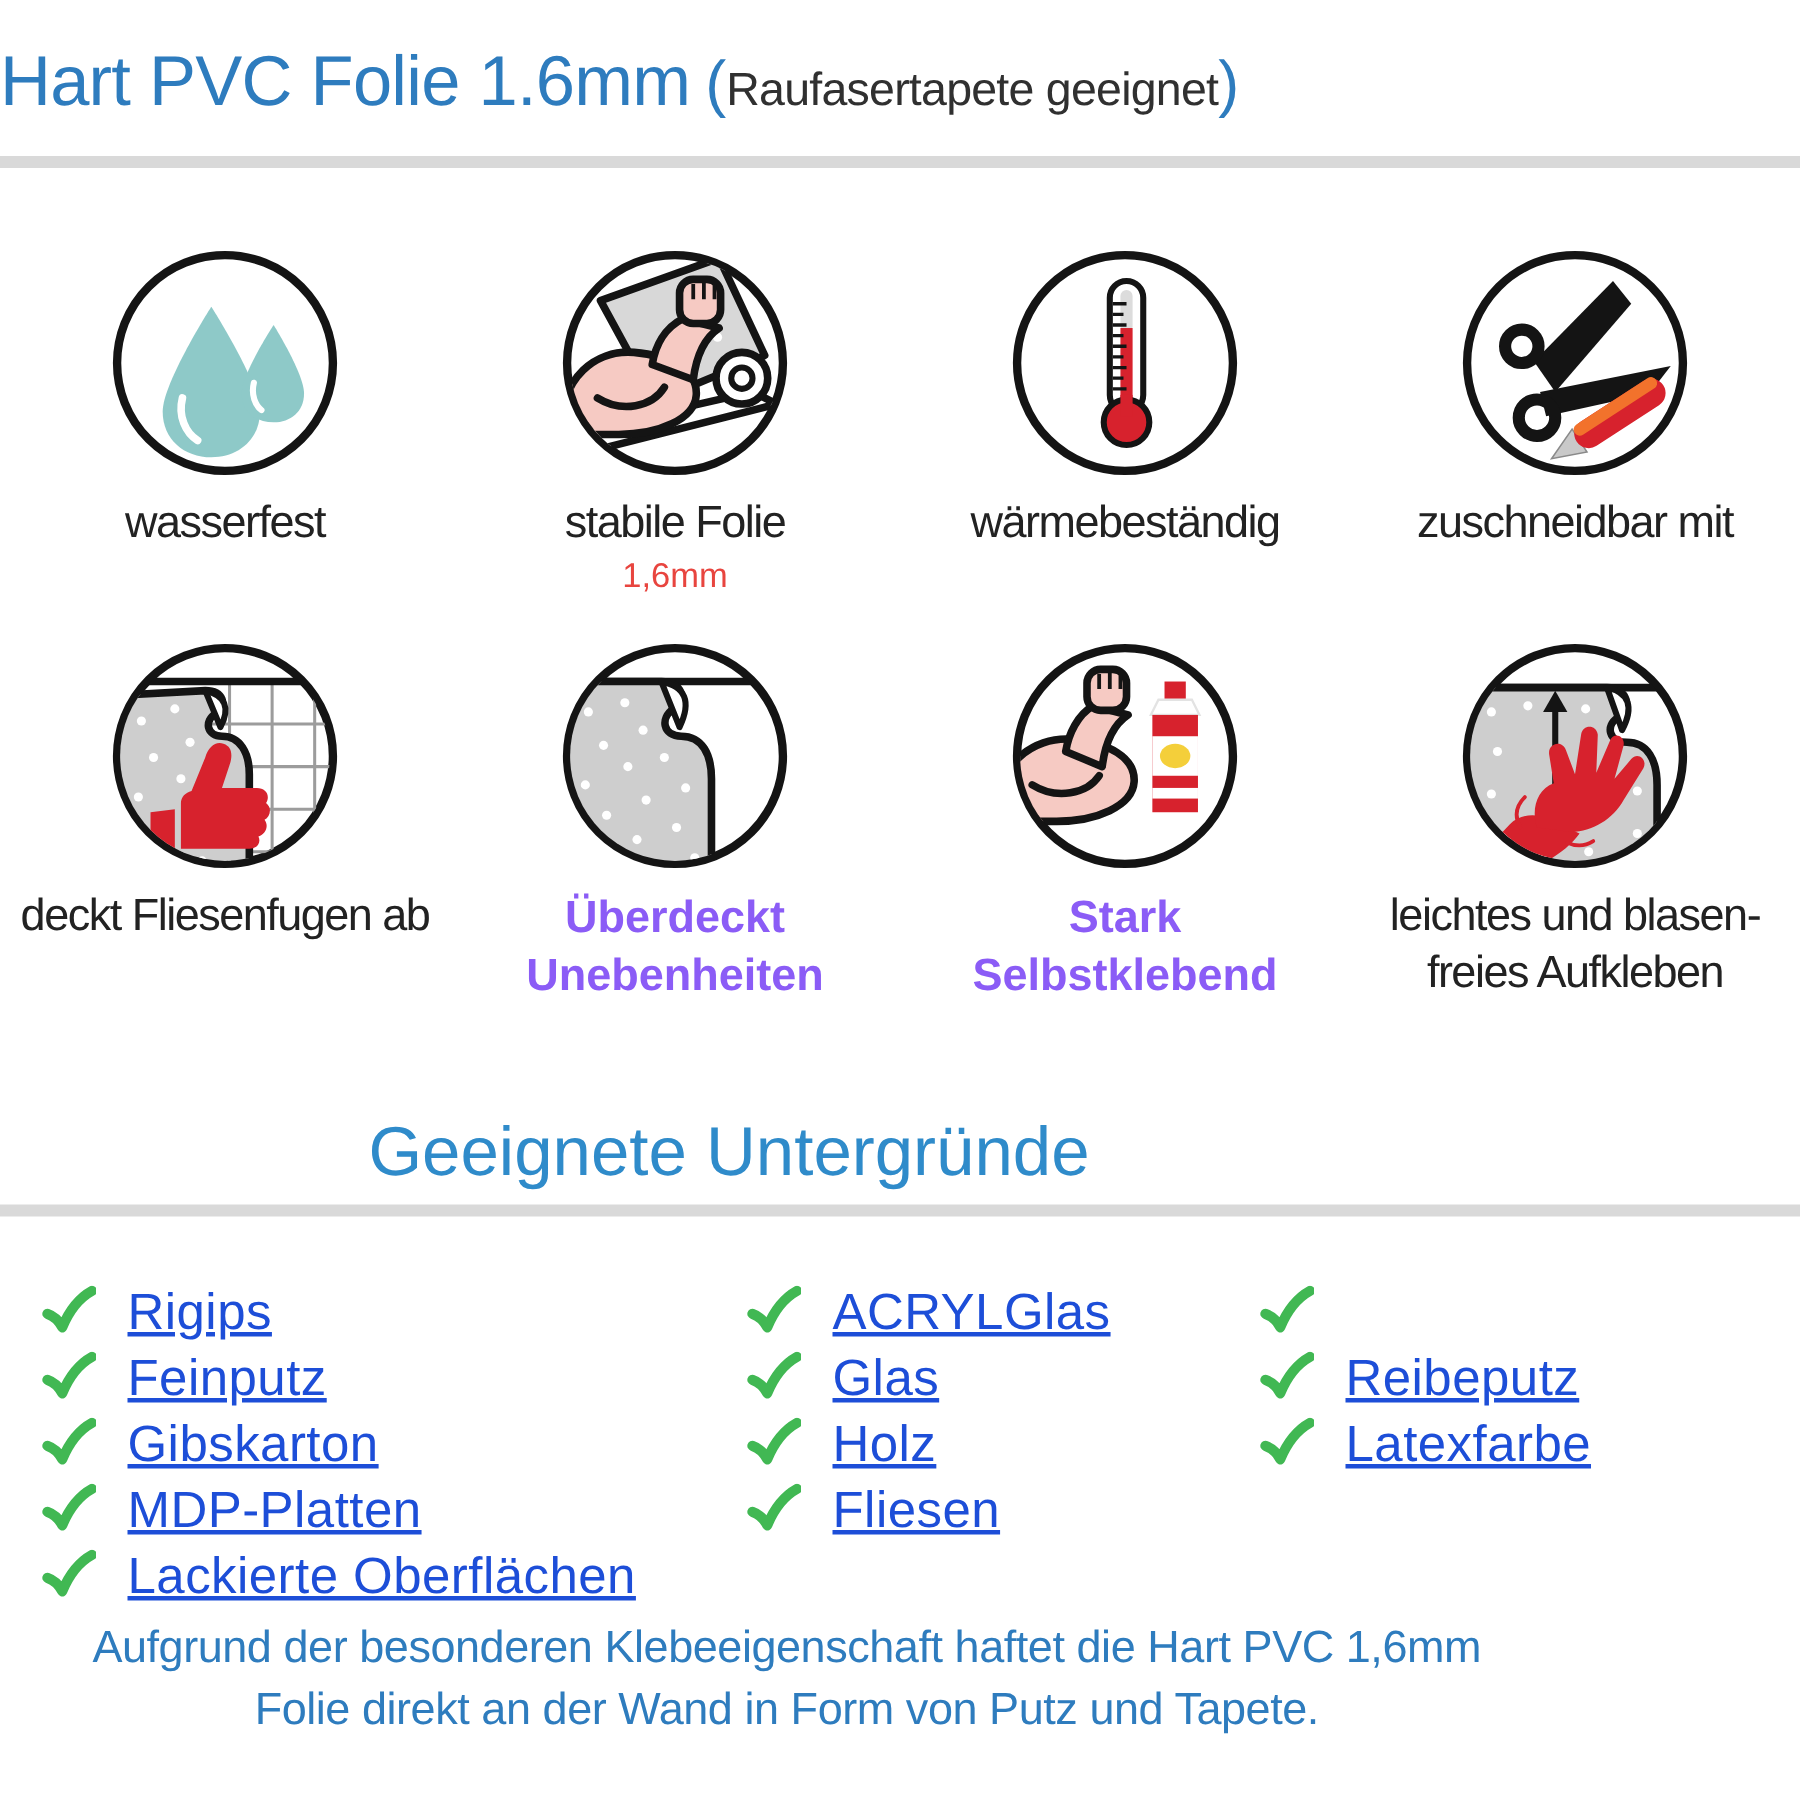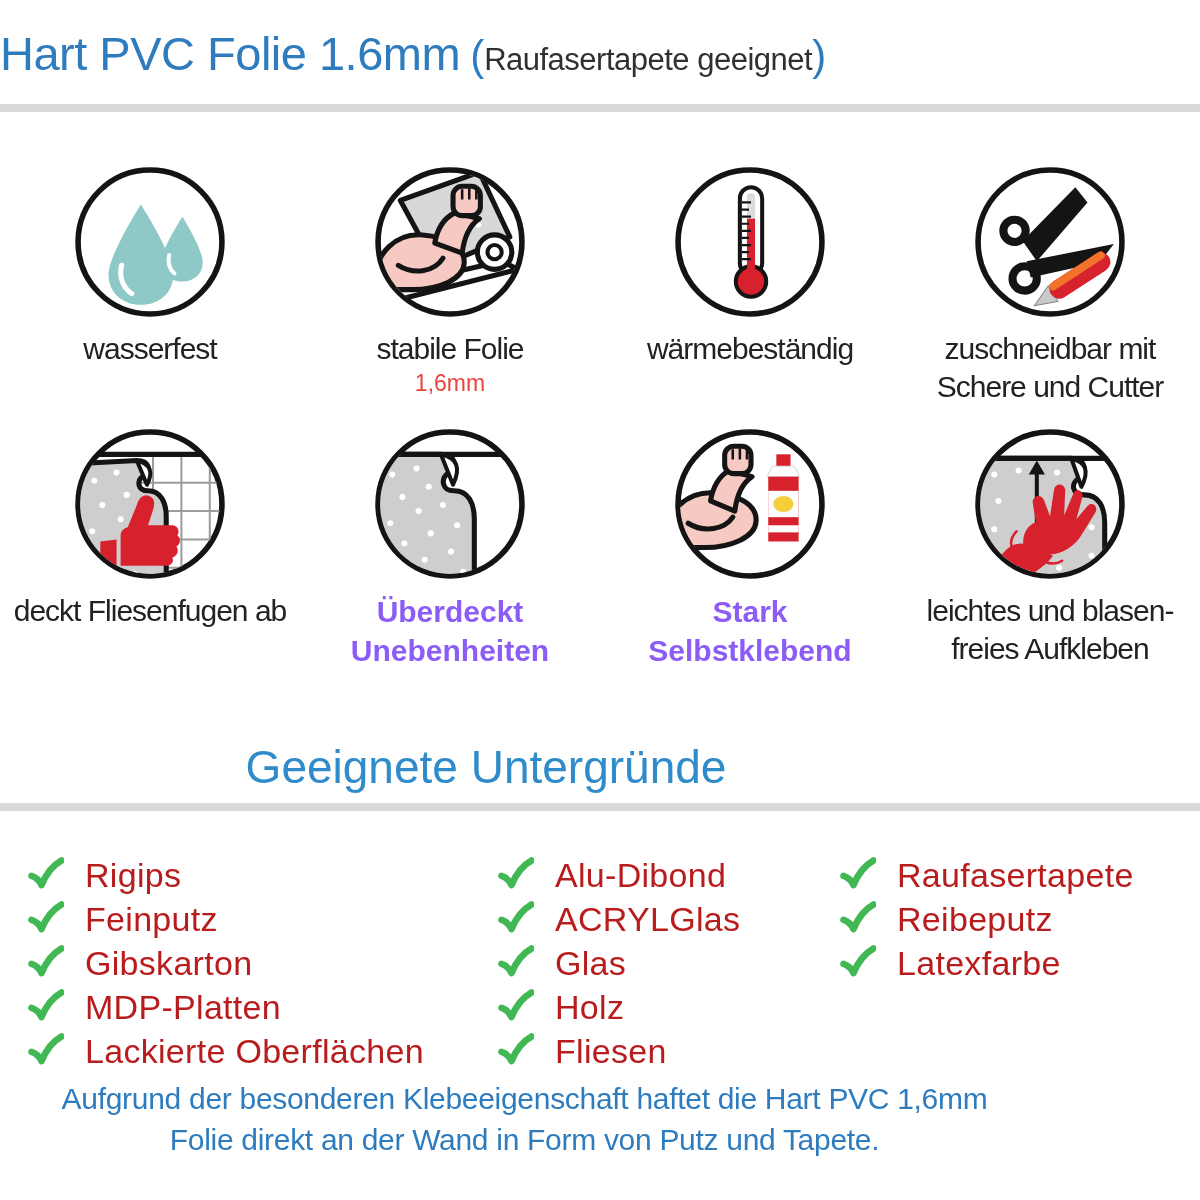--- a/index.html
+++ b/index.html
@@ -32,21 +32,21 @@
   .section-heading{position:absolute;top:740px;left:0;width:972px;text-align:center;
     font-size:46px;color:var(--heading_blue);letter-spacing:0;}
 
   
   .col{position:absolute;top:853px;}
   #col-1{left:28px;}
   #col-2{left:498px;}
   #col-3{left:840px;}
   .check-item{display:flex;align-items:center;height:44px;gap:21px;}
   .check-item svg{width:36px;height:36px;flex:none;}
-  .check-item span{font-size:34px;color:#b91c1c;letter-spacing:0.3px;white-space:nowrap;}
+  .check-item span{font-size:34px;color:#1d4ed8;letter-spacing:0.3px;white-space:nowrap;text-decoration:underline;}
 
   
   .footer{position:absolute;top:1078px;left:0;width:1049px;text-align:center;
     font-size:30px;line-height:41px;color:var(--accent_blue);letter-spacing:-0.3px;}
 </style>
 </head>
 <body>
 
 <div class="title">
   <span class="main">Hart PVC Folie 1.6mm</span><span class="paren open">(</span><span class="sub">Raufasertapete geeignet</span><span class="paren">)</span>
@@ -151,21 +151,20 @@
           <g transform="rotate(-33 78 126)">
             <path d="M56 126 L78 117 L78 135 Z" fill="#c9c9c9" stroke="#8a8a8a" stroke-width="1"></path>
             <rect x="76" y="116" width="68" height="19" rx="9.5" fill="var(--red)"></rect>
             <rect x="78" y="116" width="64" height="8" rx="4" fill="#f2722c"></rect>
           </g>
         </g>
       </svg>
     </div>
     <div class="flabel">
       <div>zuschneidbar mit</div>
-      <div>Schere und Cutter</div>
     </div>
   </div>
 
   <div class="feature">
     <div class="icon-circle">
       <svg viewBox="0 0 150 150" width="152" height="152">
         <defs>
             <clipPath id="c5">
               <circle cx="75" cy="75" r="69"></circle>
             </clipPath>
@@ -350,26 +349,20 @@
         <path d="M4 21 C10 23 13 27 15 31 C20 19 28 9 37 4" fill="none" stroke="var(--check_green)" stroke-width="7.5" stroke-linecap="round" stroke-linejoin="round"></path>
       </svg>
       <span>Lackierte Oberflächen</span>
     </div>
   </div>
 <div class="col" id="col-2">
     <div class="check-item">
       <svg viewBox="0 0 40 40">
         <path d="M4 21 C10 23 13 27 15 31 C20 19 28 9 37 4" fill="none" stroke="var(--check_green)" stroke-width="7.5" stroke-linecap="round" stroke-linejoin="round"></path>
       </svg>
-      <span>Alu-Dibond</span>
-    </div>
-    <div class="check-item">
-      <svg viewBox="0 0 40 40">
-        <path d="M4 21 C10 23 13 27 15 31 C20 19 28 9 37 4" fill="none" stroke="var(--check_green)" stroke-width="7.5" stroke-linecap="round" stroke-linejoin="round"></path>
-      </svg>
       <span>ACRYLGlas</span>
     </div>
     <div class="check-item">
       <svg viewBox="0 0 40 40">
         <path d="M4 21 C10 23 13 27 15 31 C20 19 28 9 37 4" fill="none" stroke="var(--check_green)" stroke-width="7.5" stroke-linecap="round" stroke-linejoin="round"></path>
       </svg>
       <span>Glas</span>
     </div>
     <div class="check-item">
       <svg viewBox="0 0 40 40">
@@ -382,21 +375,20 @@
         <path d="M4 21 C10 23 13 27 15 31 C20 19 28 9 37 4" fill="none" stroke="var(--check_green)" stroke-width="7.5" stroke-linecap="round" stroke-linejoin="round"></path>
       </svg>
       <span>Fliesen</span>
     </div>
   </div>
 <div class="col" id="col-3">
     <div class="check-item">
       <svg viewBox="0 0 40 40">
         <path d="M4 21 C10 23 13 27 15 31 C20 19 28 9 37 4" fill="none" stroke="var(--check_green)" stroke-width="7.5" stroke-linecap="round" stroke-linejoin="round"></path>
       </svg>
-      <span>Raufasertapete</span>
     </div>
     <div class="check-item">
       <svg viewBox="0 0 40 40">
         <path d="M4 21 C10 23 13 27 15 31 C20 19 28 9 37 4" fill="none" stroke="var(--check_green)" stroke-width="7.5" stroke-linecap="round" stroke-linejoin="round"></path>
       </svg>
       <span>Reibeputz</span>
     </div>
     <div class="check-item">
       <svg viewBox="0 0 40 40">
         <path d="M4 21 C10 23 13 27 15 31 C20 19 28 9 37 4" fill="none" stroke="var(--check_green)" stroke-width="7.5" stroke-linecap="round" stroke-linejoin="round"></path>

